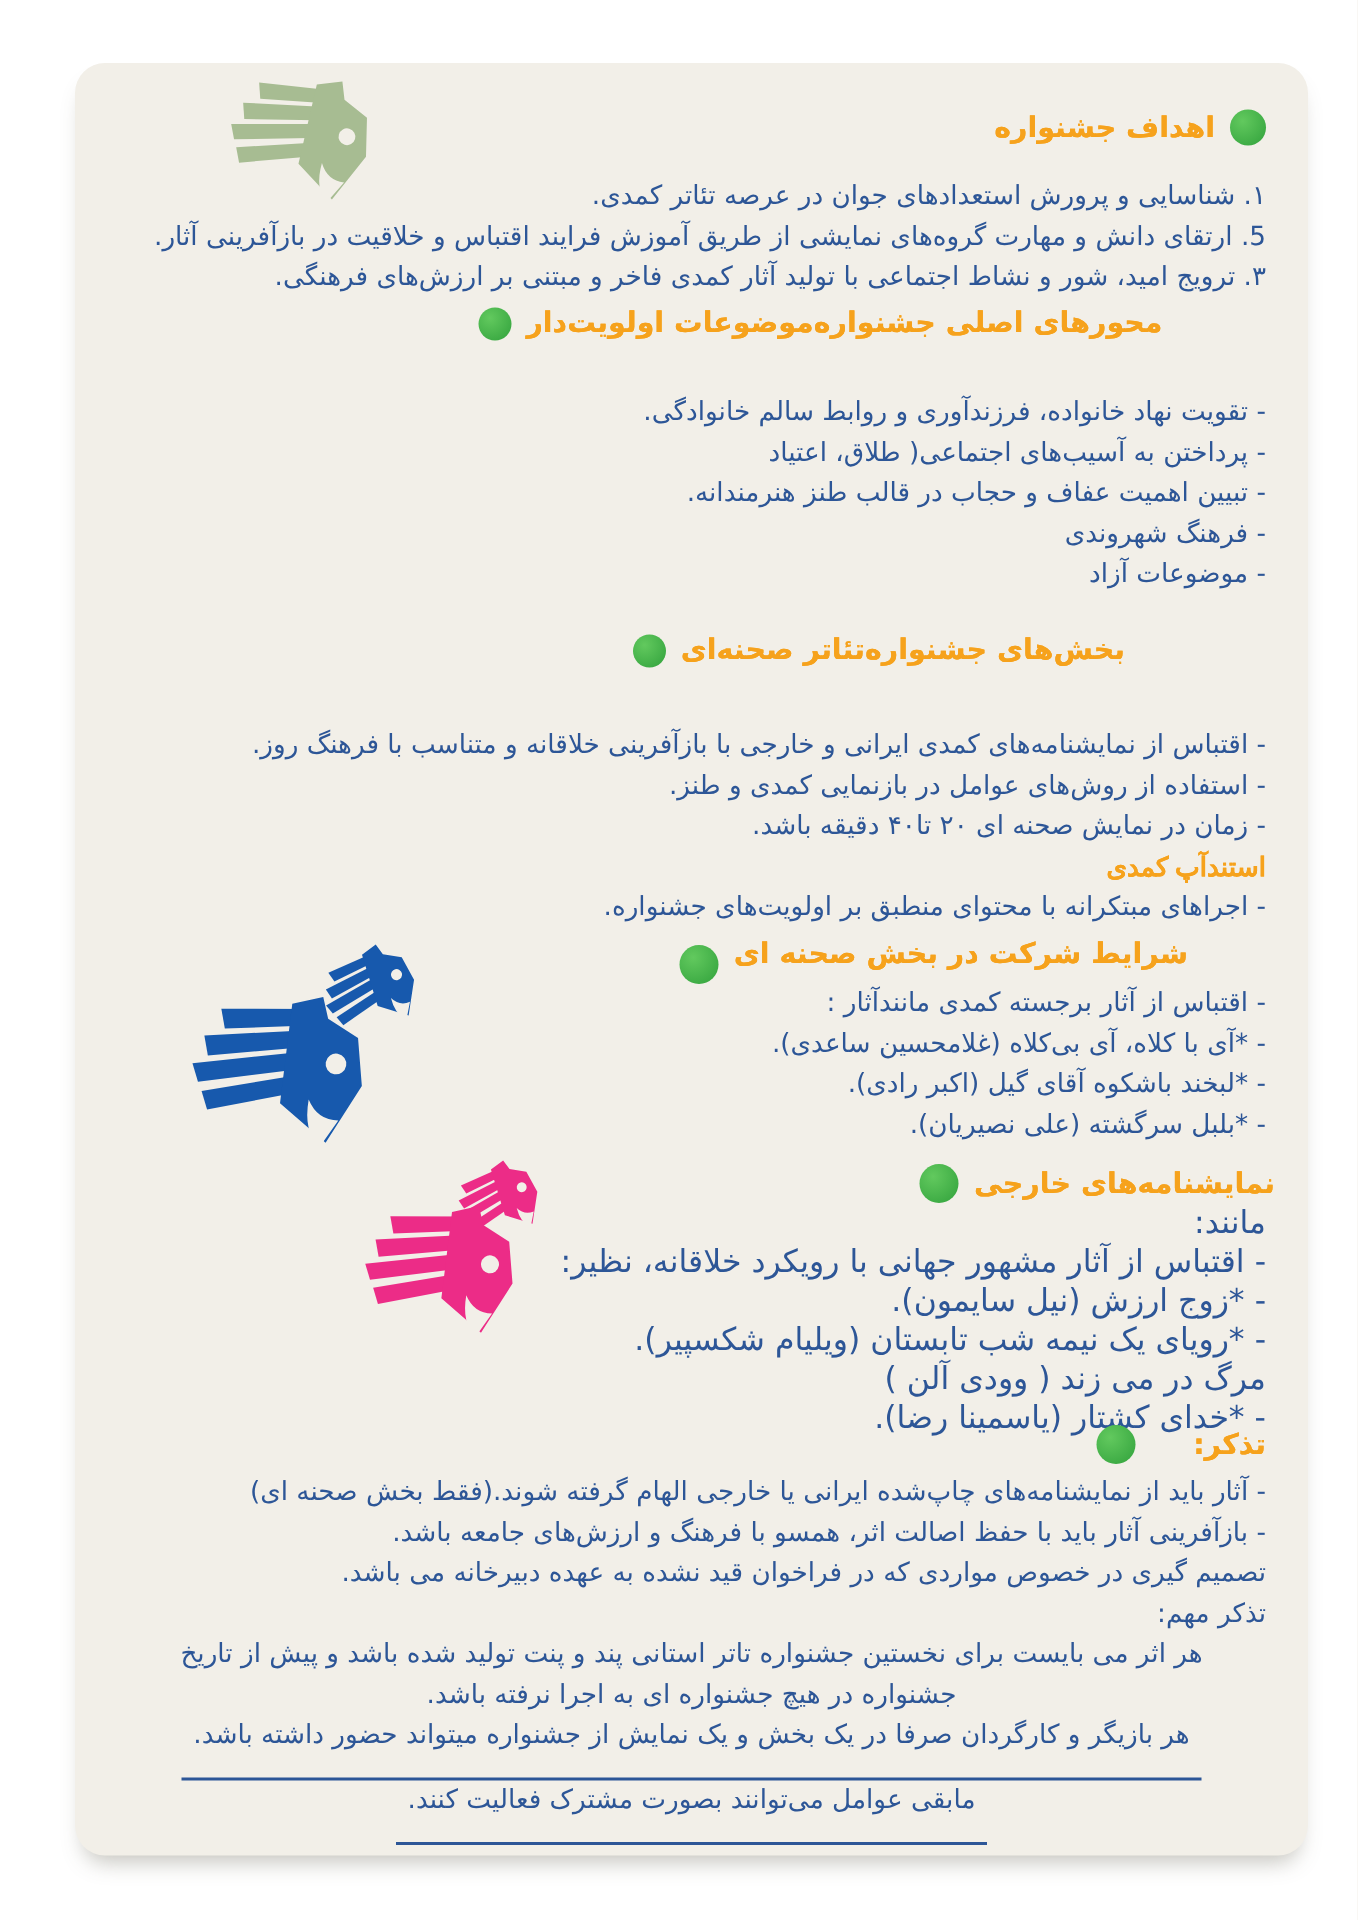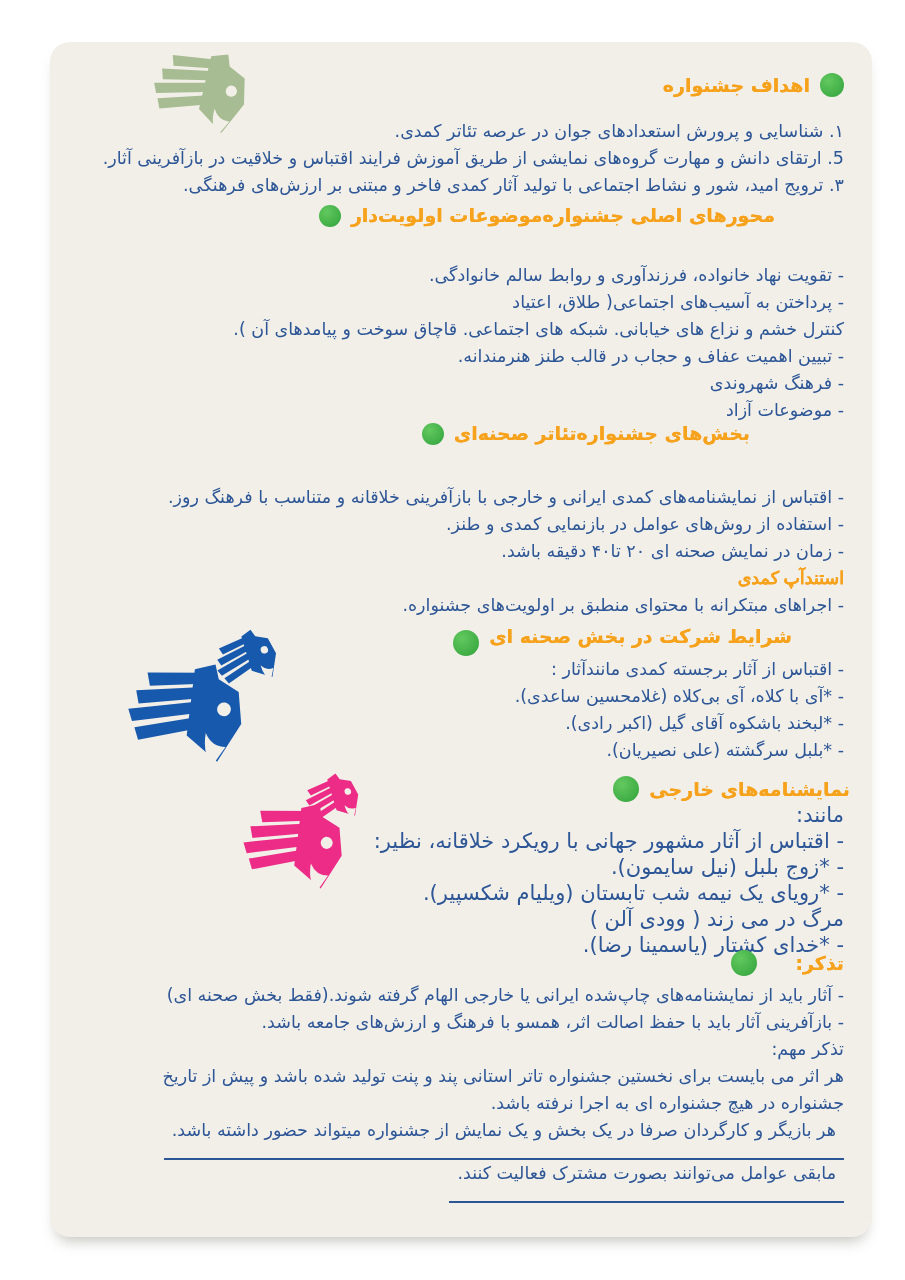--- a/index.html
+++ b/index.html
@@ -35,21 +35,21 @@
   .dot.d26{width:26px;height:26px;}
   .h{
     margin:0;color:var(--orange);font-size:19px;font-weight:700;
     white-space:nowrap;line-height:23px;
     text-shadow:0 0 .4px var(--orange);
   }
   .hcol{display:flex;flex-direction:row;}
   .body-block{position:absolute;color:var(--navy);font-size:17.5px;}
   .ln{line-height:27px;white-space:nowrap;}
   .sub{color:var(--orange);font-weight:700;text-shadow:0 0 .4px var(--orange);font-family:Liberation Serif, serif;}
-  .center{}
+  .center{text-align:center;}
   .u{display:inline-block;border-bottom:2px solid var(--navy);padding:0 8px 14px;}
   .logo{position:absolute;}
   .cut{fill:var(--card-bg);}
   svg.logo-svg{overflow:visible;display:block;}
 </style>
 </head>
 <body>
 
 <svg width="0" height="0" style="position:absolute" aria-hidden="true">
   <symbol id="horse" viewBox="0 0 120 100">
@@ -104,21 +104,20 @@
   <div class="sec-head" style="top:162px;right:97px;">
     <div class="hcol">
       <h2 class="h">محورهای اصلی جشنواره</h2>
       <h2 class="h">موضوعات اولویت‌دار</h2>
     </div>
     <span class="dot d22"></span>
   </div>
   <div class="body-block" style="top:220px;right:28px;">
     <div class="ln">- تقویت نهاد خانواده، فرزندآوری و روابط سالم خانوادگی.</div>
     <div class="ln">- پرداختن به آسیب‌های اجتماعی( طلاق، اعتیاد</div>
-    <div class="ln">کنترل خشم و نزاع های خیابانی. شبکه های اجتماعی. قاچاق سوخت و پیامدهای آن ).</div>
     <div class="ln">- تبیین اهمیت عفاف و حجاب در قالب طنز هنرمندانه.</div>
     <div class="ln">- فرهنگ شهروندی</div>
     <div class="ln">- موضوعات آزاد</div>
   </div>
 
   <div class="sec-head" style="top:380px;right:122px;">
     <div class="hcol">
       <h2 class="h">بخش‌های جشنواره</h2>
       <h2 class="h">تئاتر صحنه‌ای</h2>
     </div>
@@ -143,33 +142,34 @@
     <div class="ln">- *بلبل سرگشته (علی نصیریان).</div>
   </div>
 
   <div class="sec-head" style="top:734px;right:22px;">
     <h2 class="h">نمایشنامه‌های خارجی</h2>
     <span class="dot d26"></span>
   </div>
   <div class="body-block" style="top:760px;right:28px;font-size:21px;">
     <div class="ln" style="line-height:26px;">مانند:</div>
     <div class="ln" style="line-height:26px;">- اقتباس از آثار مشهور جهانی با رویکرد خلاقانه، نظیر:</div>
-    <div class="ln" style="line-height:26px;">- *زوج بلبل  (نیل سایمون).</div>
+    <div class="ln" style="line-height:26px;">- *زوج ارزش  (نیل سایمون).</div>
     <div class="ln" style="line-height:26px;">- *رویای یک نیمه شب تابستان (ویلیام شکسپیر).</div>
     <div class="ln" style="line-height:26px;">مرگ در می زند ( وودی آلن )</div>
     <div class="ln" style="line-height:26px;">- *خدای کشتار  (یاسمینا رضا).</div>
   </div>
 
   <div class="sec-head" style="top:908px;right:28px;gap:38px;">
     <h2 class="h">تذکر:</h2>
     <span class="dot d26"></span>
   </div>
   <div class="body-block" style="top:940px;right:28px;left:28px;">
     <div class="ln">- آثار باید از نمایشنامه‌های چاپ‌شده ایرانی یا خارجی الهام گرفته شوند.(فقط بخش صحنه ای)</div>
     <div class="ln">- بازآفرینی آثار باید با حفظ اصالت اثر، همسو با فرهنگ و ارزش‌های جامعه باشد.</div>
+    <div class="ln">تصمیم گیری در خصوص مواردی که در فراخوان قید نشده به عهده دبیرخانه می باشد.</div>
     <div class="ln">تذکر مهم:</div>
     <div class="ln center">هر اثر می بایست برای نخستین جشنواره تاتر استانی  پند و پنت تولید شده باشد و پیش از تاریخ</div>
     <div class="ln center">جشنواره در هیچ جشنواره ای به اجرا نرفته باشد.</div>
     <div class="ln center"><span class="u">هر بازیگر و کارگردان صرفا در یک بخش و یک نمایش از جشنواره میتواند حضور داشته باشد.</span></div>
     <div class="ln center"><span class="u">مابقی عوامل می‌توانند بصورت مشترک فعالیت کنند.</span></div>
   </div>
 
 </div>
 
 </body></html>

